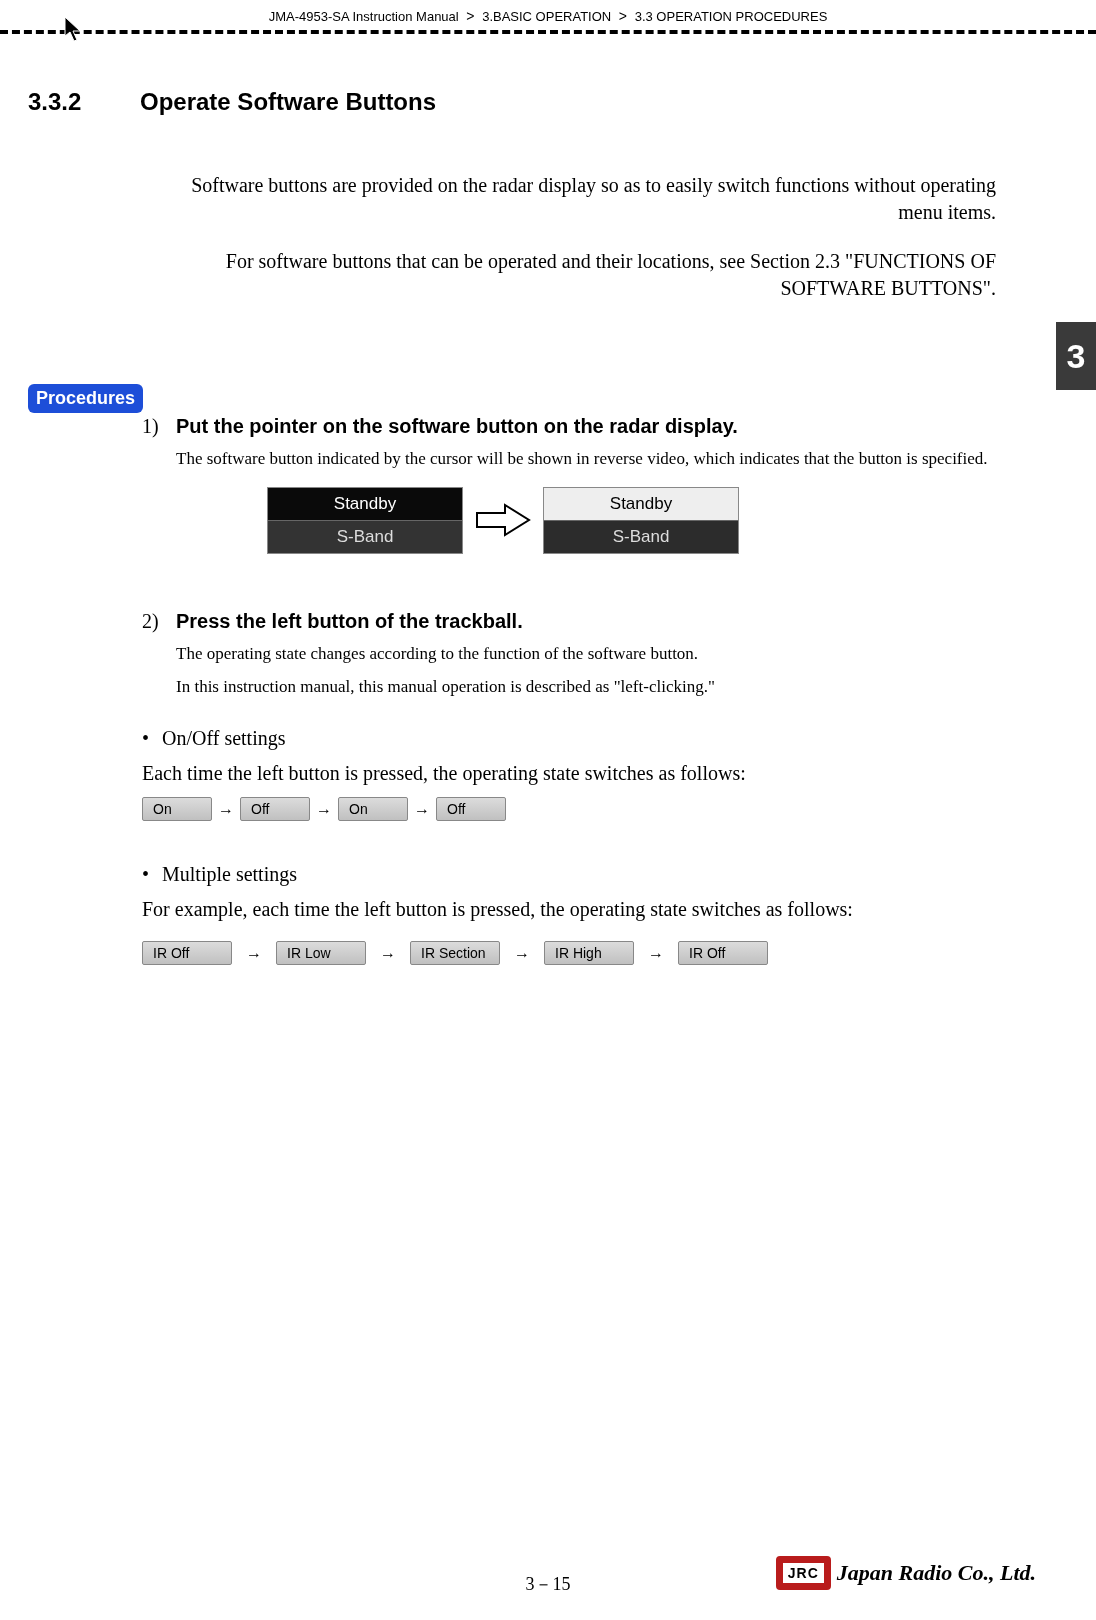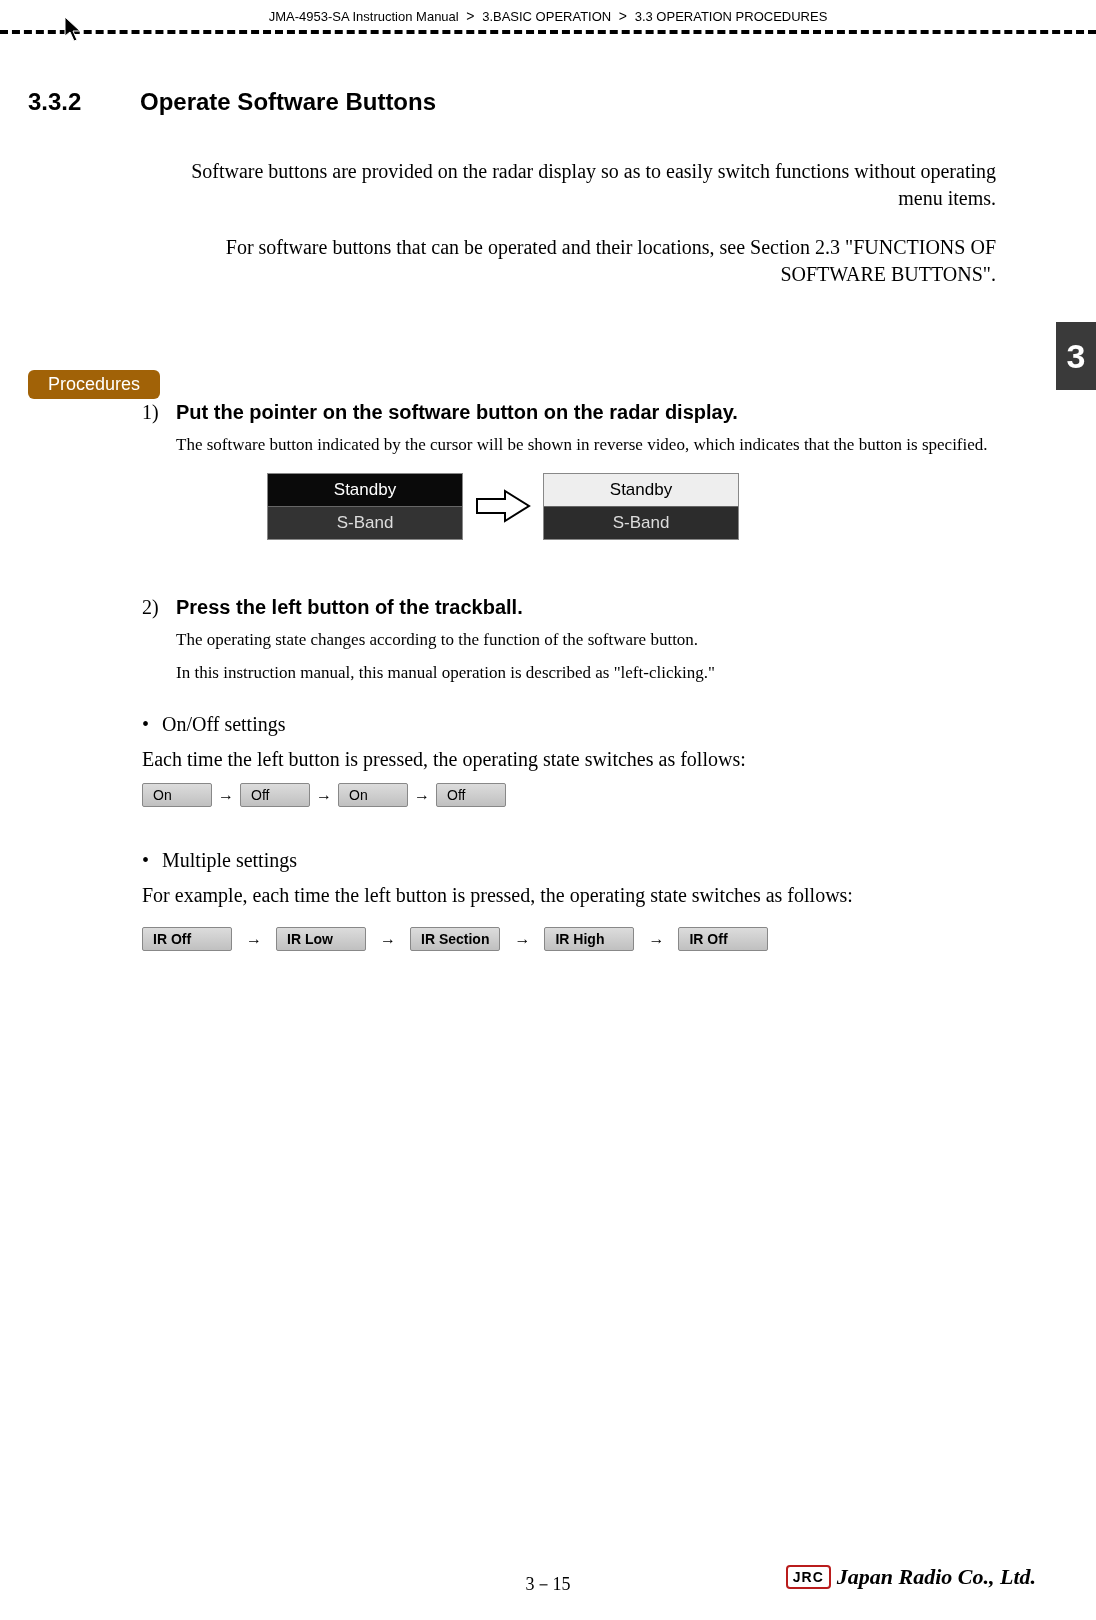--- a/index.html
+++ b/index.html
@@ -23,39 +23,39 @@
     border: none;
     border-top: 4px dashed #000;
     margin: 0;
   }
   .content { padding: 0 80px 0 28px; }
   .section-heading {
     font-family: Arial, sans-serif;
     font-weight: bold;
     font-size: 24px;
     margin-top: 54px;
-    margin-bottom: 42px;
+    margin-bottom: 56px;
     display: flex;
   }
   .section-heading .num { width: 112px; display: inline-block; }
   .body-text {
     font-size: 20px;
     line-height: 1.35;
     margin-left: 114px;
     margin-right: 20px;
   }
   .para { margin-bottom: 22px; text-align: right; }
   .procedures-tag {
     display: inline-block;
-    background: #a16207;
+    background: #1d4ed8;
     color: #fff;
     font-family: Arial, sans-serif;
-    font-weight: normal;
+    font-weight: bold;
     font-size: 18px;
-    padding: 4px 20px;
+    padding: 4px 8px;
     border-radius: 6px;
     margin-top: 60px;
     margin-bottom: 2px;
   }
   .chapter-tab {
     position: absolute;
     right: 0;
     top: 322px;
     width: 40px;
     height: 68px;
@@ -136,21 +136,21 @@
   .toggle-btn {
     display: inline-block;
     min-width: 70px;
     padding: 3px 10px;
     text-align: left;
     background: linear-gradient(#dcdcdc, #c0c0c0);
     border: 1px solid #888;
     border-radius: 2px;
   }
   .toggle-row .arrow { font-size: 16px; font-family: "Times New Roman", serif; }
-  .toggle-row.wide .toggle-btn { min-width: 90px; font-weight: bold; }
+  .toggle-row.wide .toggle-btn { min-width: 90px; }
   .toggle-row.wide { gap: 14px; margin-top: 18px; }
   .footer {
     position: absolute;
     bottom: 36px;
     left: 0;
     width: 100%;
     display: flex;
     align-items: center;
     justify-content: center;
     gap: 170px;
@@ -172,21 +172,21 @@
     font-size: 22px;
     display: flex;
     align-items: center;
     gap: 6px;
   }
   .jrc-box {
     font-style: normal;
     font-family: Arial, sans-serif;
     font-weight: bold;
     font-size: 14px;
-    border: 2px solid #b91c1c;
+    border: 7px solid #b91c1c;
     border-radius: 4px;
     padding: 2px 5px;
     letter-spacing: 1px;
   }
 </style>
 </head>
 <body>
 
 <div class="breadcrumb">
   <span>JMA-4953-SA Instruction Manual</span>

